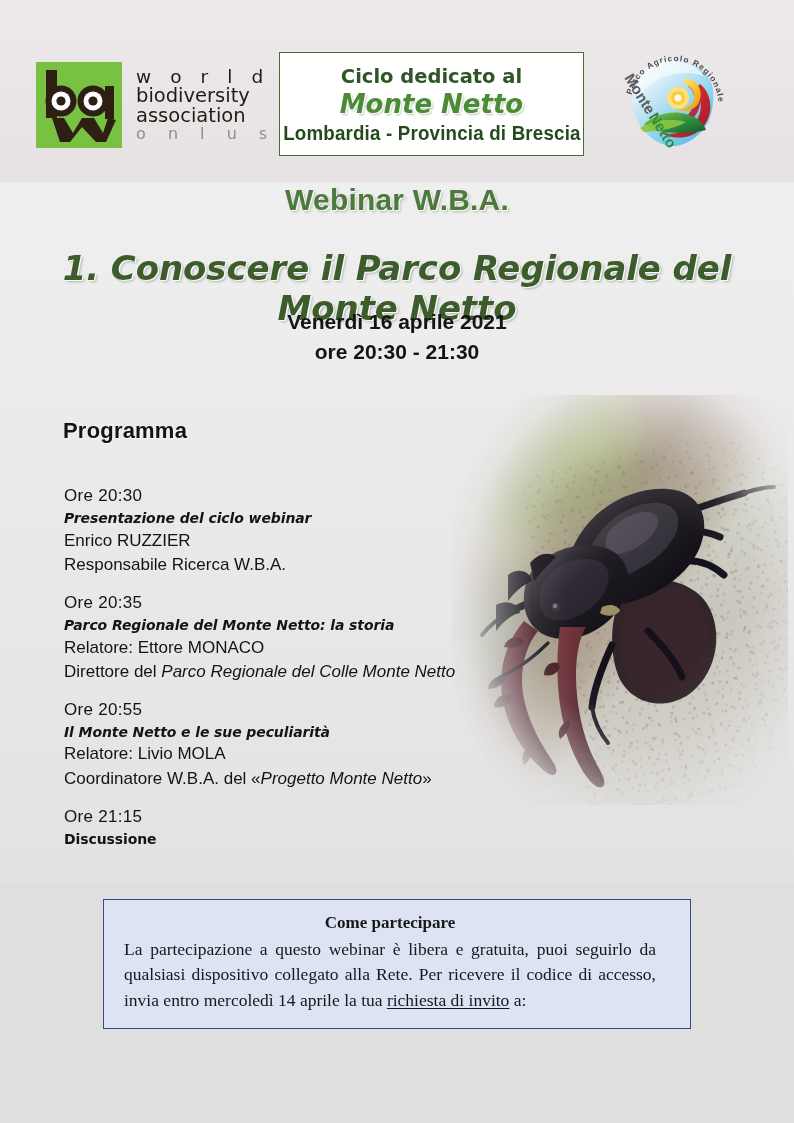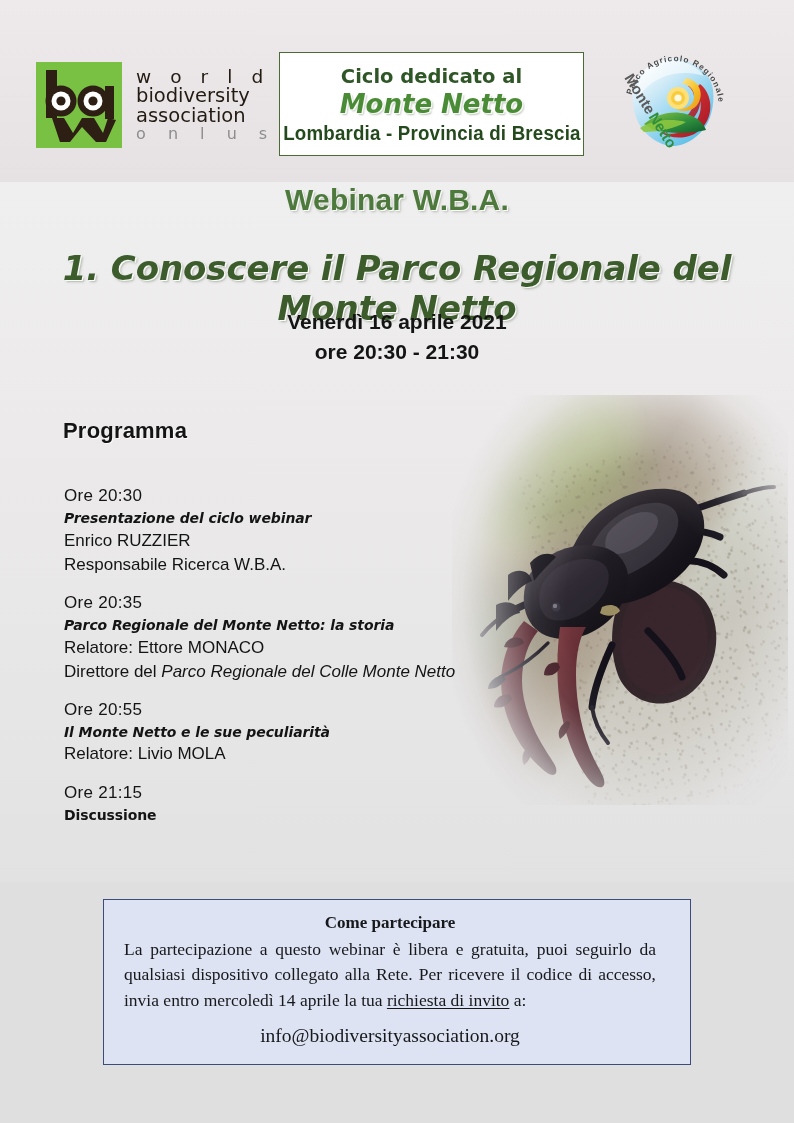--- a/index.html
+++ b/index.html
@@ -493,28 +493,28 @@
       <div class="prog-time">Ore 20:35</div>
       <div class="prog-title">Parco Regionale del Monte Netto: la storia</div>
       <div class="prog-line">Relatore: Ettore MONACO</div>
       <div class="prog-line"><span>Direttore del </span><i>Parco Regionale del Colle Monte Netto</i><span></span></div>
     </div>
 
     <div class="prog-item">
       <div class="prog-time">Ore 20:55</div>
       <div class="prog-title">Il Monte Netto e le sue peculiarità</div>
       <div class="prog-line">Relatore: Livio MOLA</div>
+      <div class="prog-line"><span>Coordinatore W.B.A. del «</span><i>Progetto Monte Netto</i><span>»</span></div>
     </div>
 
     <div class="prog-item">
       <div class="prog-time">Ore 21:15</div>
       <div class="prog-title" style="font-style:normal">Discussione</div>
     </div>
 
   </div>
 
   <div class="partecipare-box">
     <div class="part-head">Come partecipare</div>
     <div class="part-body"><span>La partecipazione a questo webinar è libera e gratuita, puoi seguirlo da qualsiasi dispositivo collegato alla Rete. Per ricevere il codice di accesso, invia entro mercoledì 14 aprile la tua </span><u>richiesta di invito</u><span> a:</span></div>
-    <div class="part-email">info@biodiversityassociation.org</div>
   </div>
 
 </div>
 
 </body></html>

